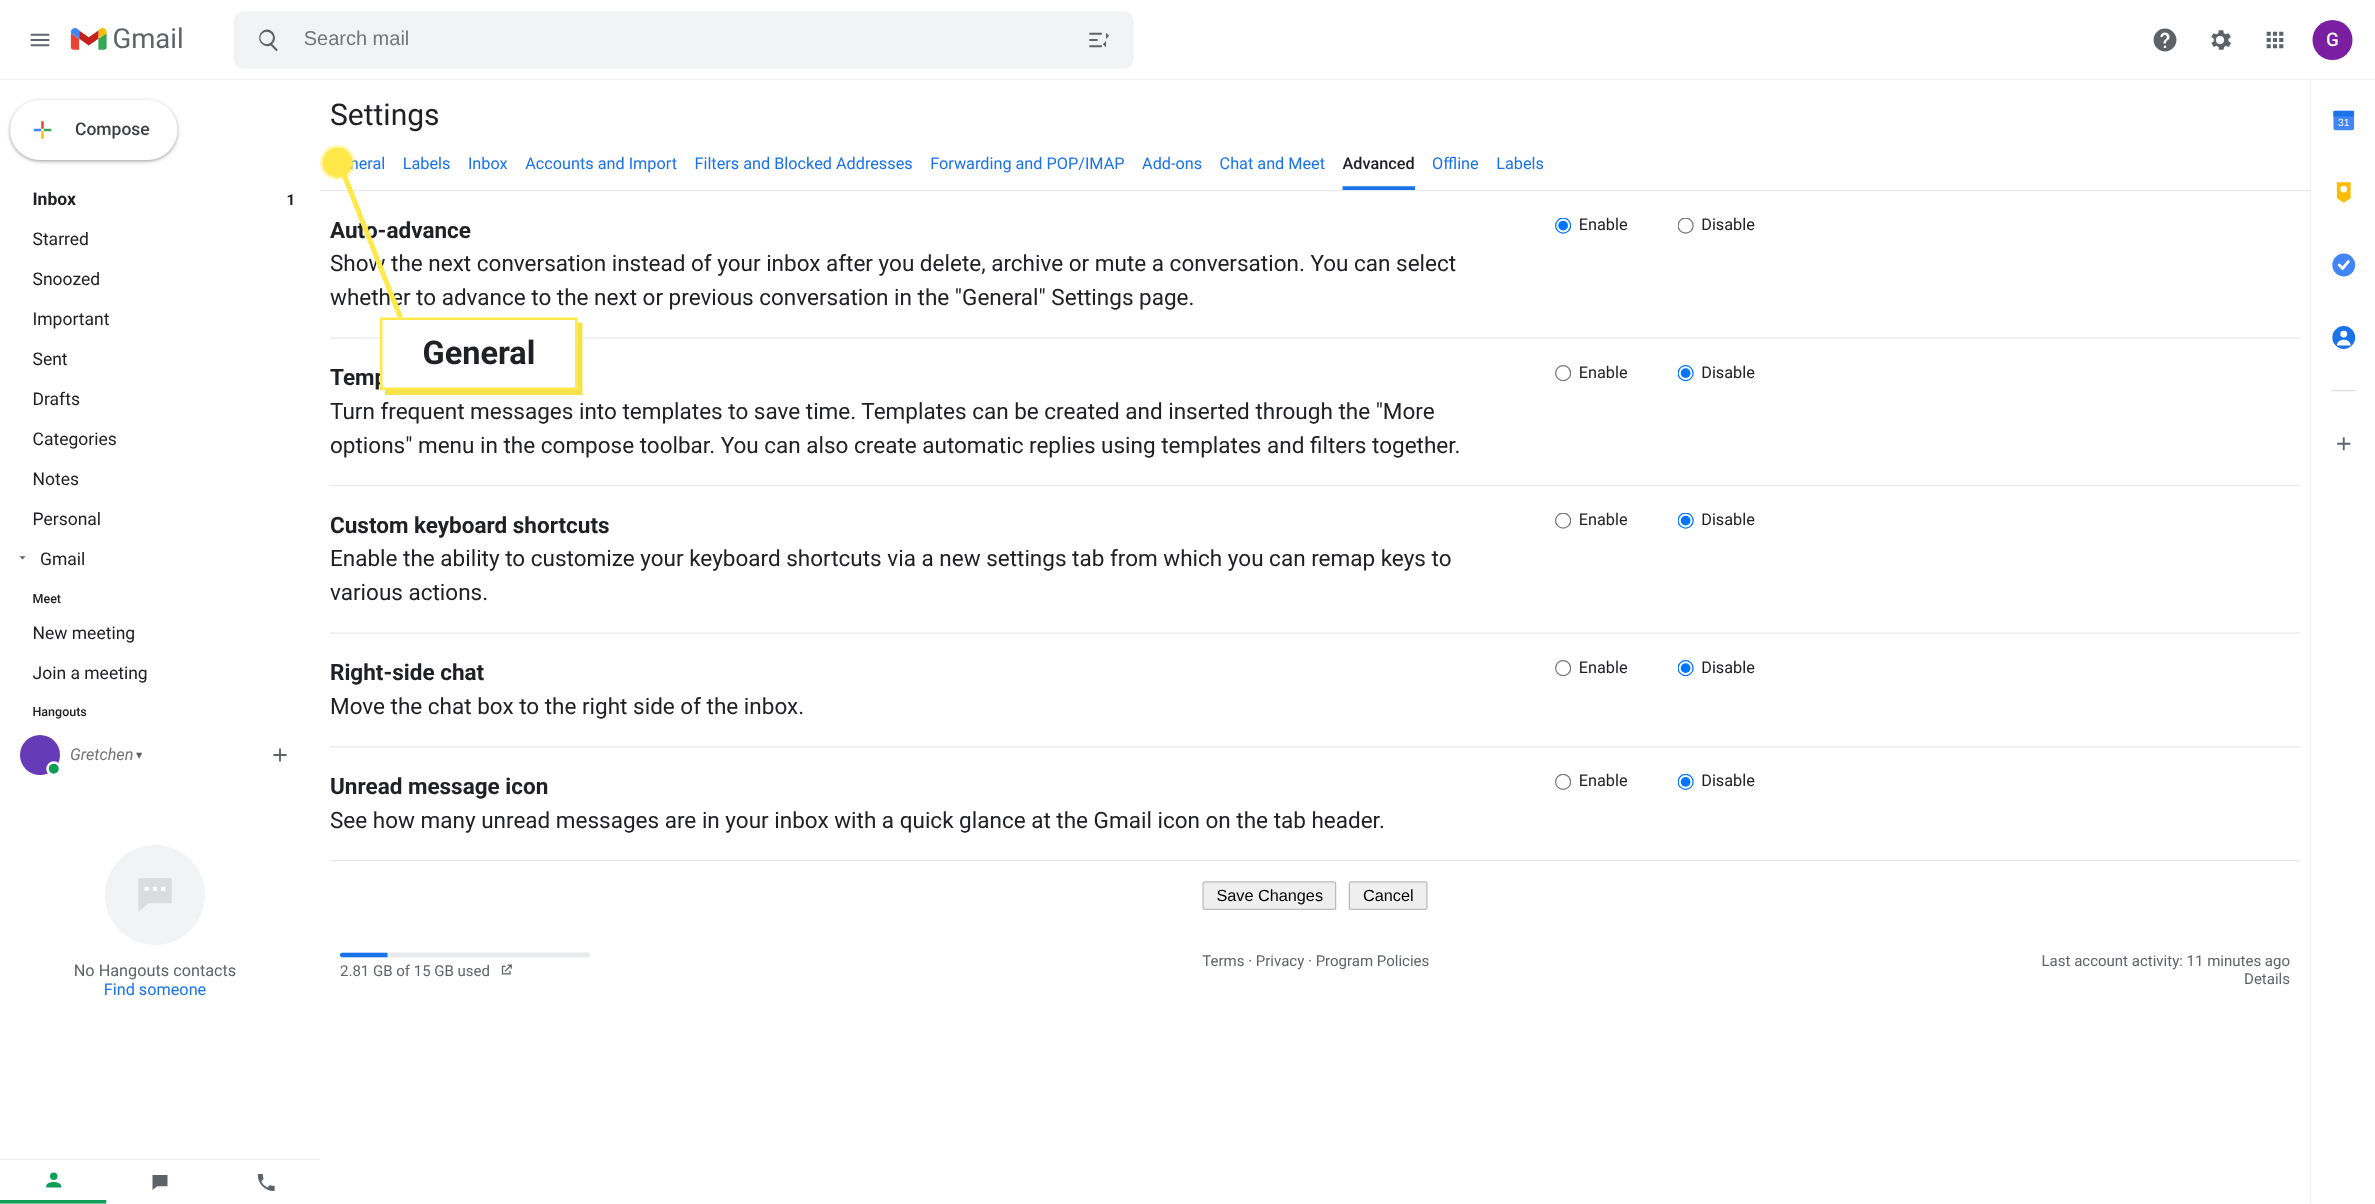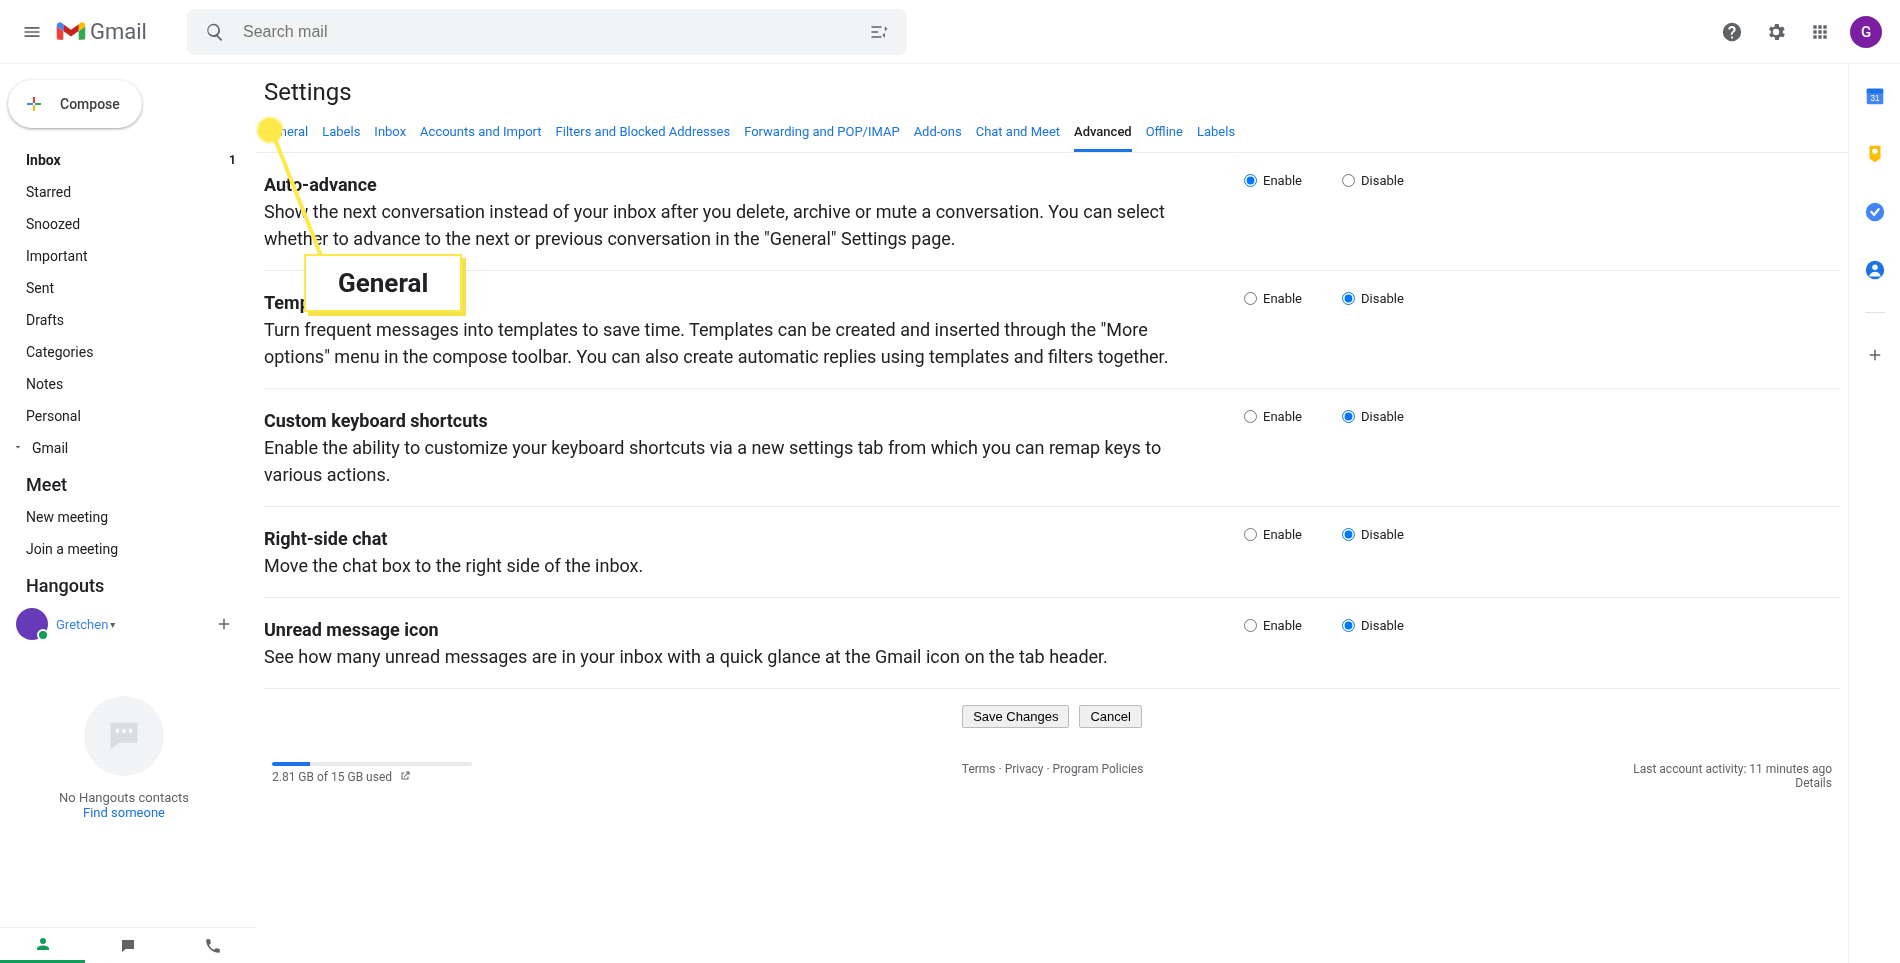--- a/index.html
+++ b/index.html
@@ -89,37 +89,37 @@
     display: flex; align-items: center;
     height: 32px;
     padding: 0 12px 0 26px;
     border-radius: 0 16px 16px 0;
     font-size: 14px; color: #202124;
     cursor: pointer;
   }
   .nav-item.active { font-weight: 700; }
   .nav-item .count { margin-left: auto; font-size: 12px; font-weight: 700; color: #202124; }
   .nav-section-label {
-    font-size: 18px; color: #202124; font-weight: 500;
+    font-size: 10px; color: #202124; font-weight: 500;
     padding: 10px 0 6px 26px;
   }
   .hangouts-user {
     display: flex; align-items: center;
     padding: 6px 12px 6px 16px;
   }
   .hangouts-avatar {
     width: 32px; height: 32px; border-radius: 50%;
     background: #673ab7; position: relative; margin-right: 8px;
   }
   .presence-dot {
     position: absolute; bottom: -1px; right: -1px;
     width: 12px; height: 12px; border-radius: 50%;
     background: #0f9d58; border: 2px solid #fff;
   }
-  .hangouts-name { font-size: 13px; color: #3b82f6; }
+  .hangouts-name { font-size: 13px; color: #737373; font-style: italic; }
   .hangouts-caret { color: #606060; font-size: 10px; margin-left: 2px; }
   .hangouts-add {
     margin-left: auto; color: #5f6368;
     width: 24px; height: 24px; display:flex; align-items:center; justify-content:center;
   }
   .hangouts-empty {
     display: flex; flex-direction: column; align-items: center;
     padding: 50px 20px 0 20px;
     color: #5f6368; font-size: 13px; text-align: center;
   }

